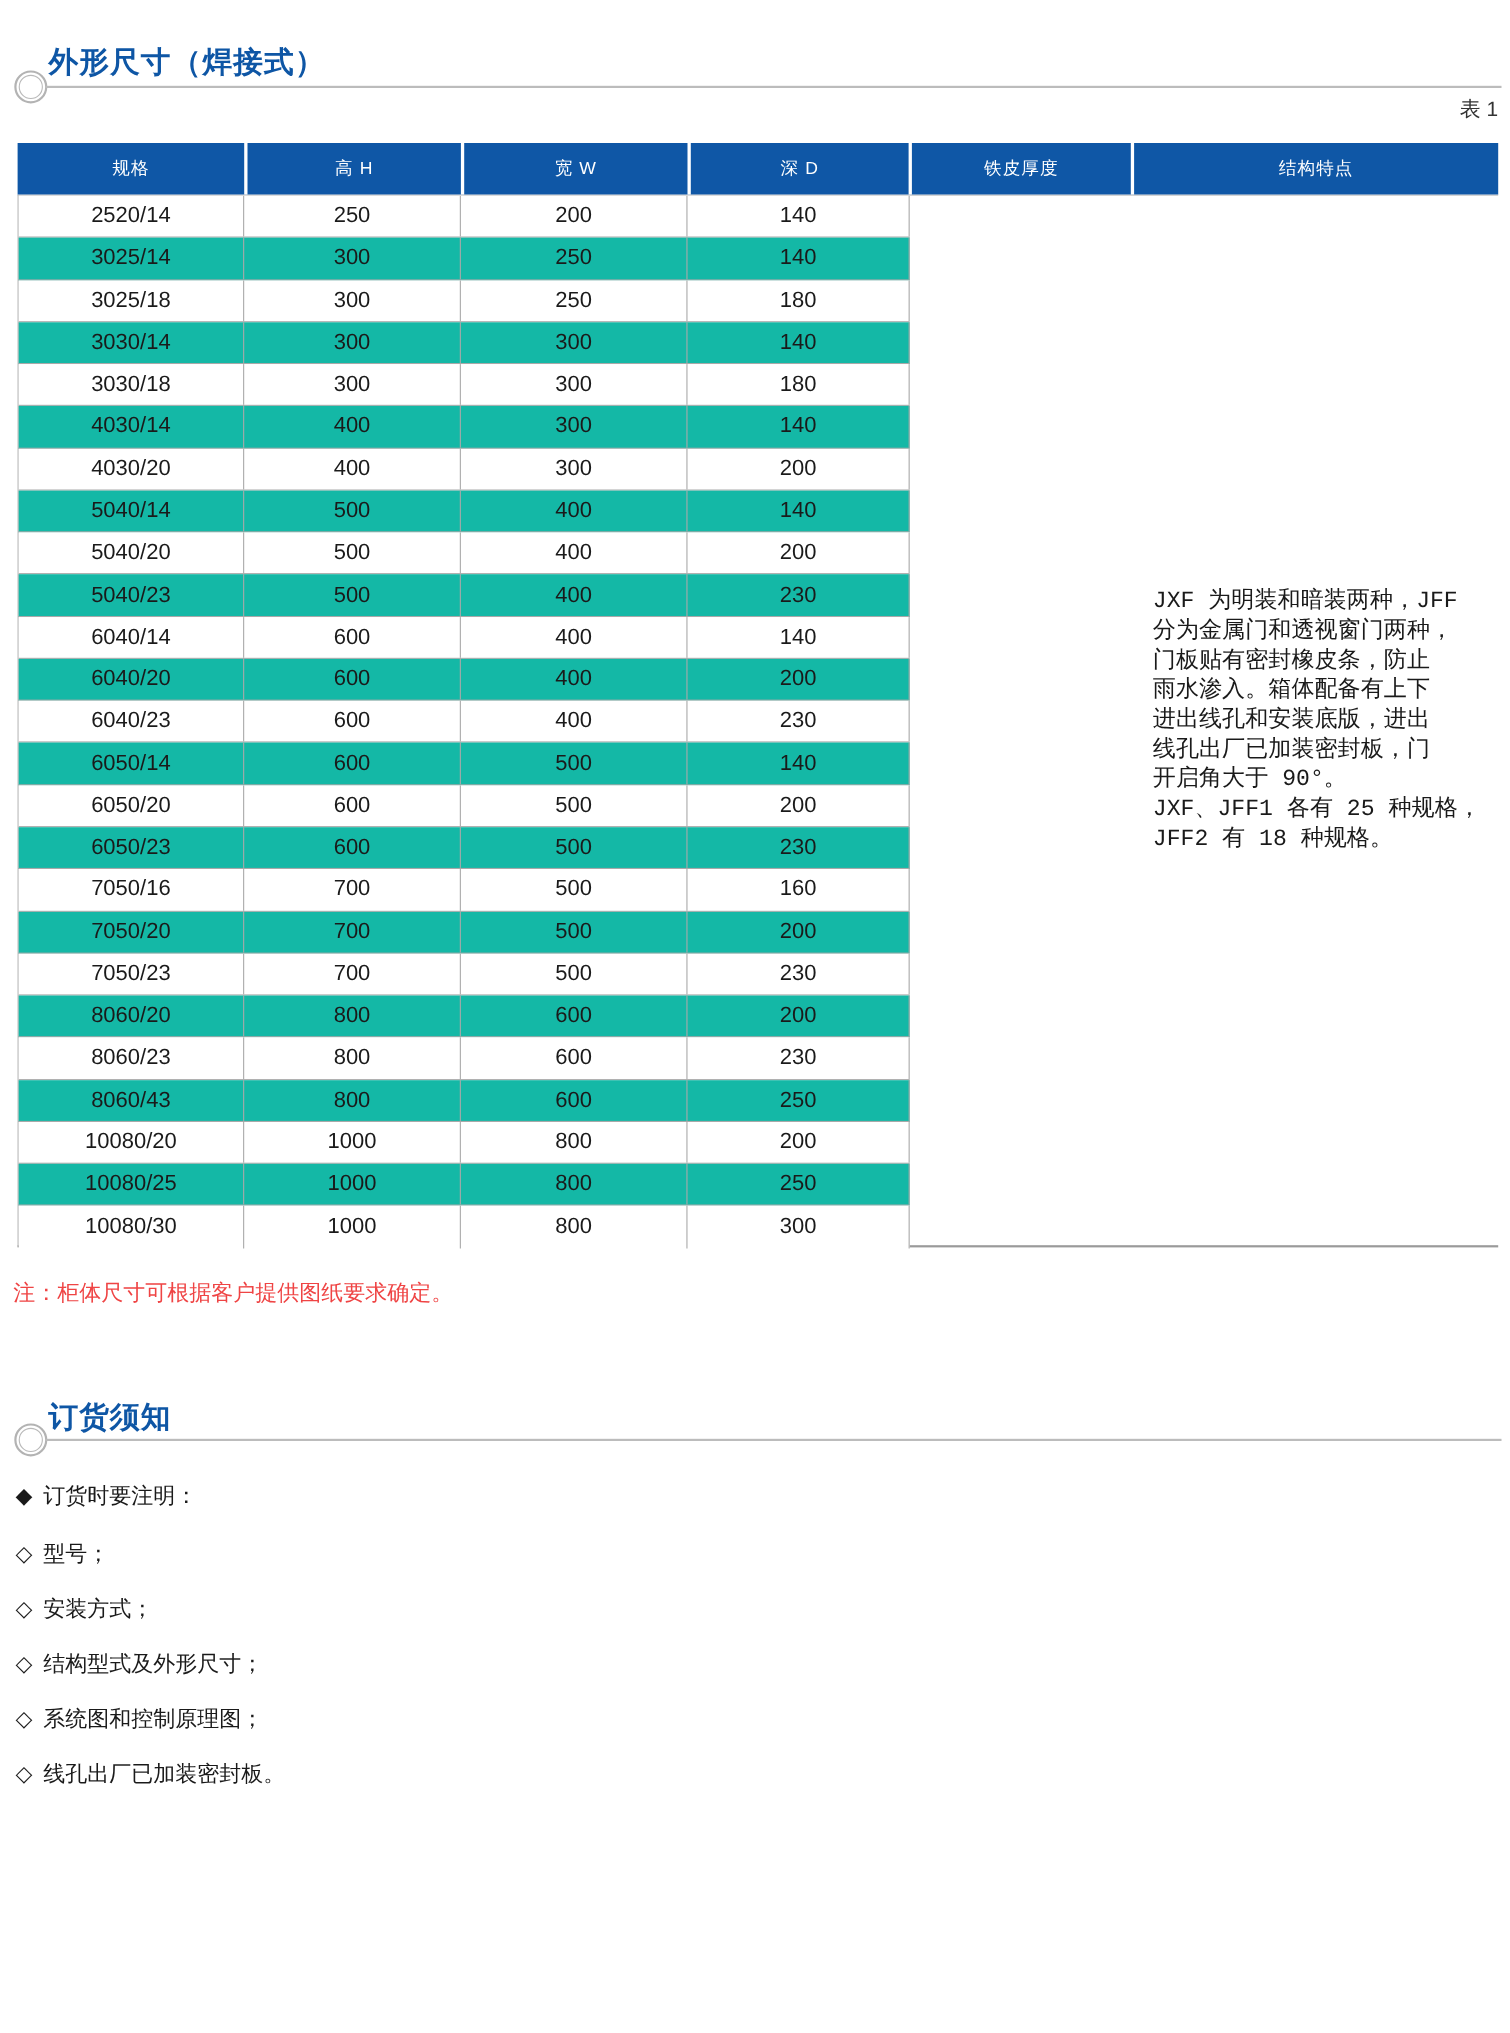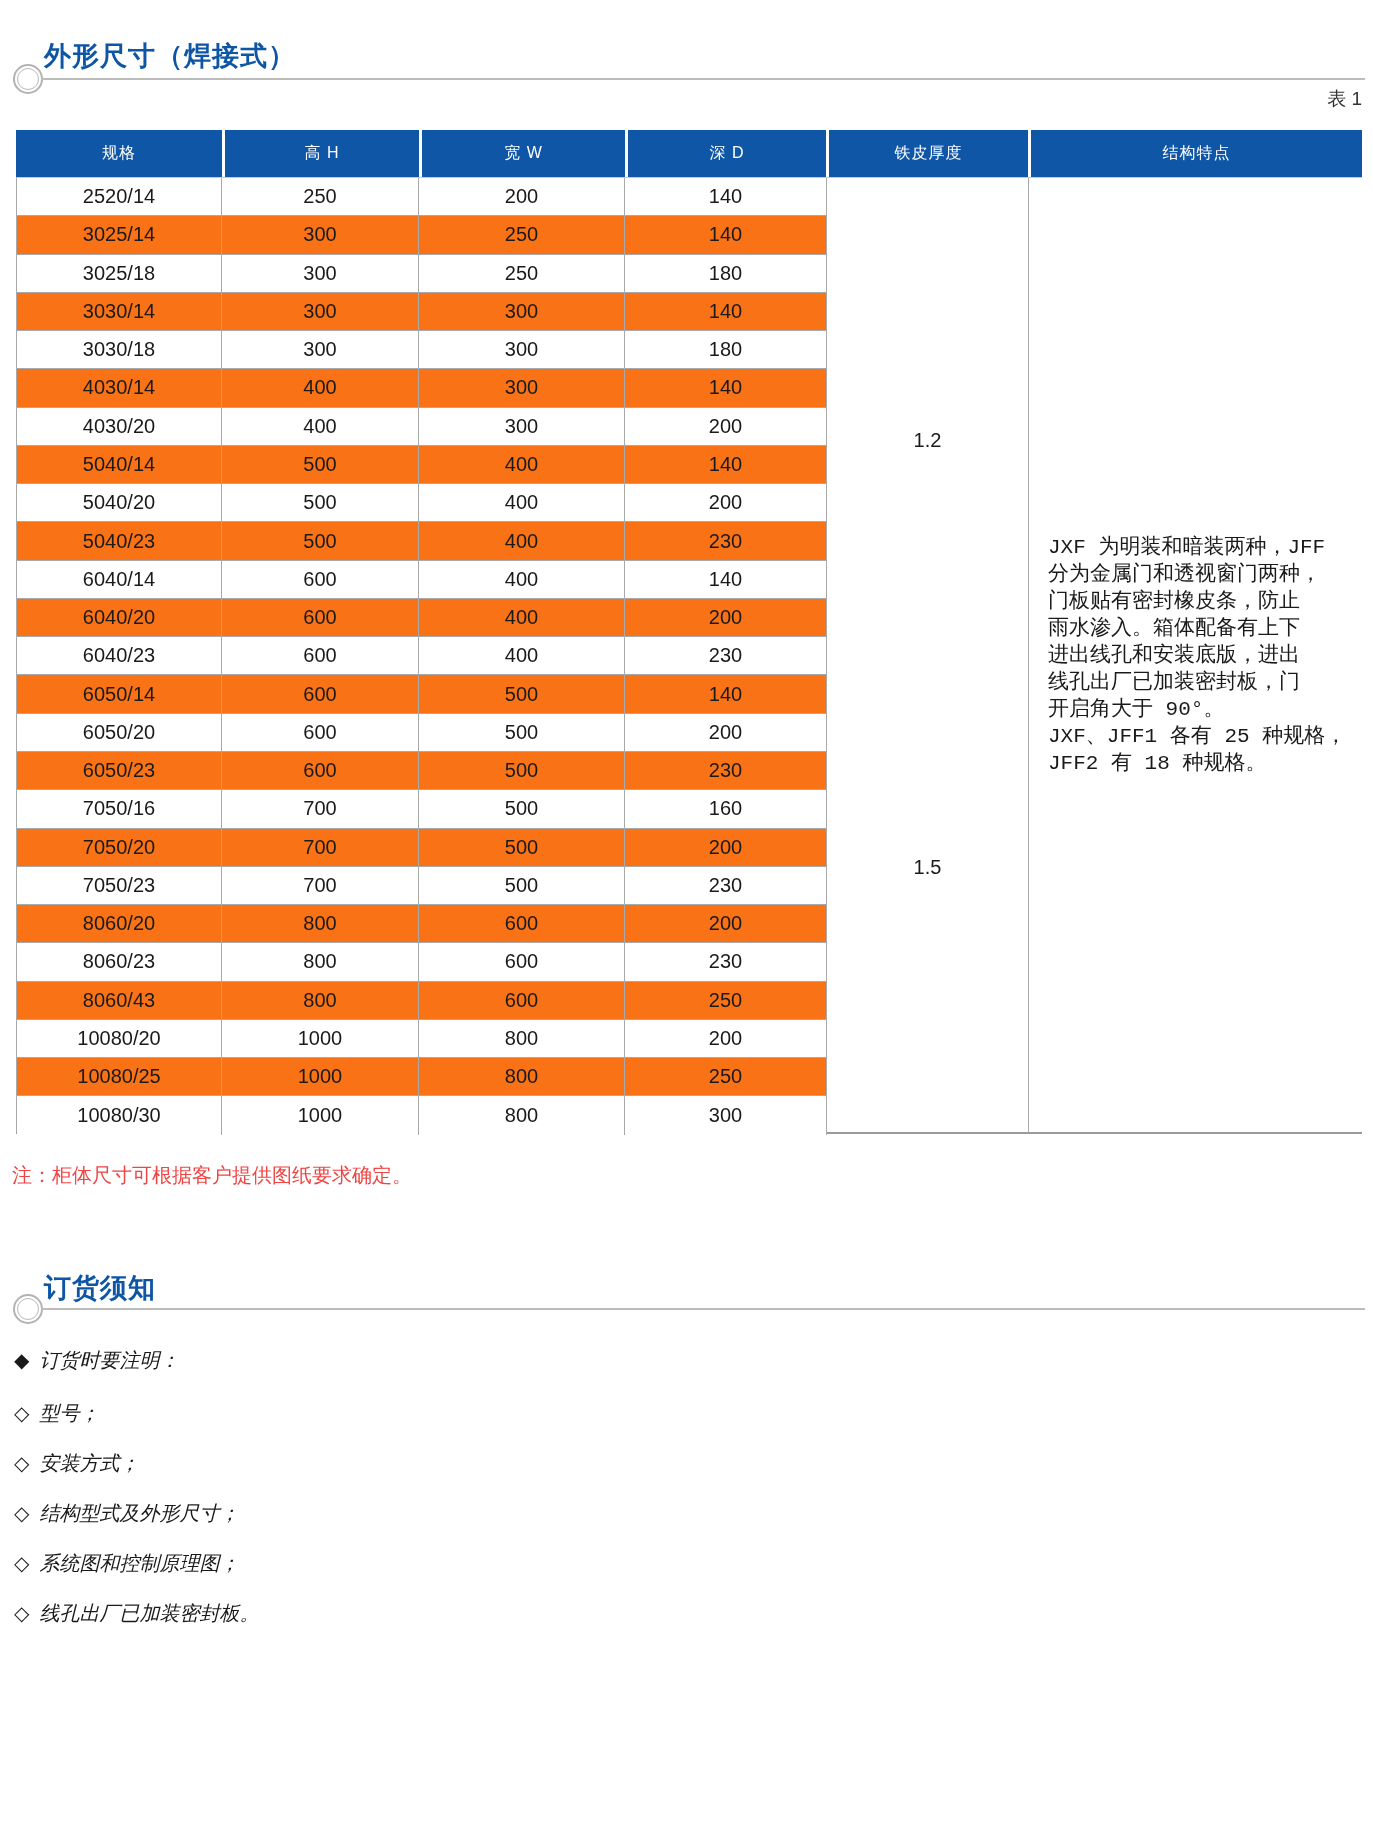--- a/index.html
+++ b/index.html
@@ -31,21 +31,21 @@
     box-sizing:border-box;color:#fff;font-size:16px;display:flex;
     align-items:center;justify-content:center;letter-spacing:1px;
   }
   .th-cell + .th-cell{border-left:3px solid #ffffff;}
   .tbl-body{
     position:relative;width:1346px;height:957px;box-sizing:border-box;
     border-left:1px solid #a9a9a9;border-bottom:2px solid #9a9a9a;
     border-top:1px solid #c9c9c9;
   }
   .t-row{display:flex;height:38.28px;box-sizing:border-box;border-bottom:1px solid #a9a9a9;background:#ffffff;width:810px;}
-  .t-row.alt{background:#f97316;}
+  .t-row.alt{background:#14b8a6;}
   .t-row:last-child{border-bottom:none;}
   .t-cell{
     box-sizing:border-box;border-right:1px solid #a9a9a9;font-size:20px;
     display:flex;align-items:center;justify-content:center;color:#1a1a1a;
   }
   .t-cell:nth-child(1){width:205px;}
   .t-cell:nth-child(2){width:197px;}
   .t-cell:nth-child(3){width:206px;}
   .t-cell:nth-child(4){width:202px;}
   .thickness-box{
@@ -60,21 +60,21 @@
   .thickness-val.v2{top:72.2%;}
   .features-box{
     position:absolute;left:1012px;top:0;width:334px;height:100%;box-sizing:border-box;
     display:flex;flex-direction:column;justify-content:center;padding-left:19px;font-family:Liberation Mono, monospace;
   }
   .feature-line{font-size:21px;line-height:27px;color:#1a1a1a;white-space:nowrap;}
 
   .note-line{position:absolute;left:12px;top:1162px;font-size:20px;color:#ef4444;}
 
   .order-list{position:absolute;left:14px;top:1347px;}
-  .list-item{font-size:20px;line-height:26px;color:#1a1a1a;white-space:nowrap;font-style:italic;}
+  .list-item{font-size:20px;line-height:26px;color:#1a1a1a;white-space:nowrap;}
   .list-item.intro{margin-bottom:27px;}
   .list-item + .list-item{margin-bottom:24px;}
   .marker{margin-right:10px;}
 </style>
 </head>
 <body>
 
 <div class="sec-title" style="top:38px;">外形尺寸（焊接式）</div>
 <div class="deco-circle" style="top:64px;"></div>
 <div class="deco-line" style="top:78px;"></div>
@@ -238,24 +238,20 @@
           <div class="t-cell">250</div>
         </div>
         <div class="t-row">
           <div class="t-cell">10080/30</div>
           <div class="t-cell">1000</div>
           <div class="t-cell">800</div>
           <div class="t-cell">300</div>
         </div>
       </div>
 
-    <div class="thickness-box">
-      <div class="thickness-val v1">1.2</div>
-      <div class="thickness-val v2">1.5</div>
-    </div>
 
     <div class="features-box">
       <div class="feature-line">JXF 为明装和暗装两种，JFF</div>
       <div class="feature-line">分为金属门和透视窗门两种，</div>
       <div class="feature-line">门板贴有密封橡皮条，防止</div>
       <div class="feature-line">雨水渗入。箱体配备有上下</div>
       <div class="feature-line">进出线孔和安装底版，进出</div>
       <div class="feature-line">线孔出厂已加装密封板，门</div>
       <div class="feature-line">开启角大于 90°。</div>
       <div class="feature-line">JXF、JFF1 各有 25 种规格，</div>

